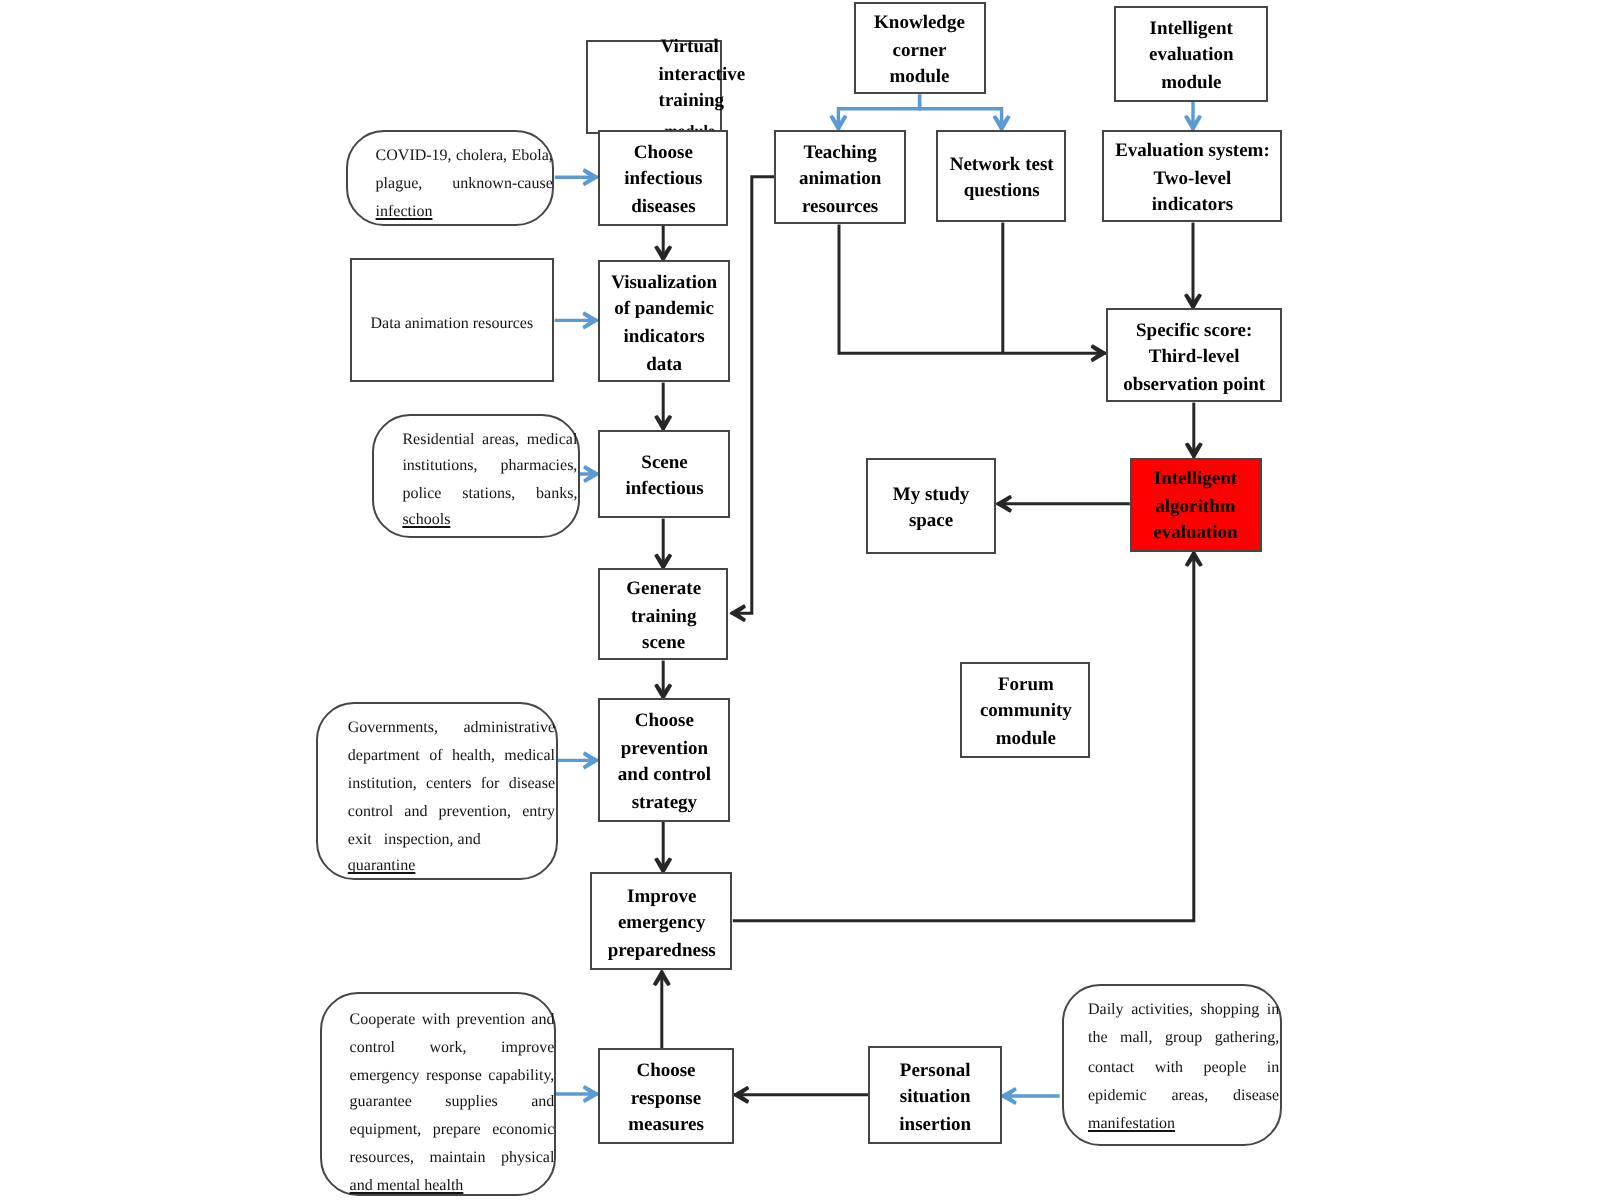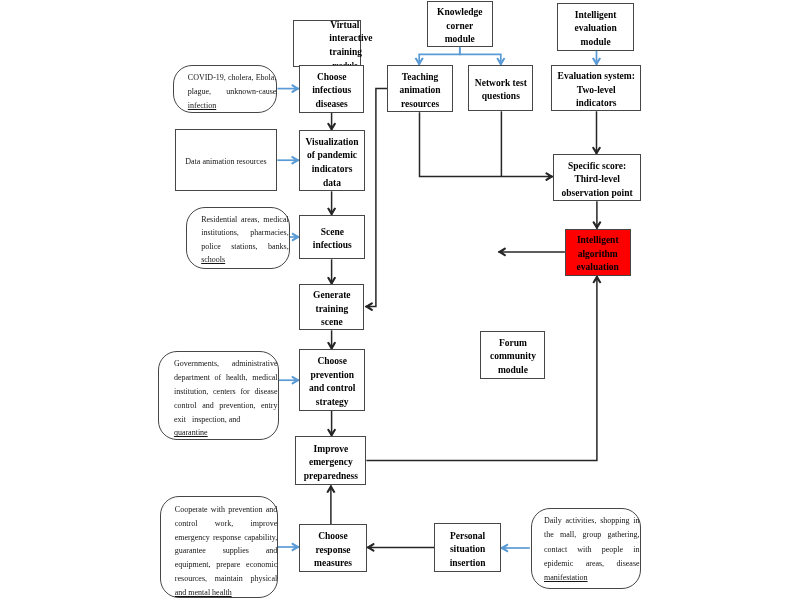--- a/index.html
+++ b/index.html
@@ -203,20 +203,26 @@
         <div class="line">police stations, banks,</div>
         <div class="line last">schools</div>
       </div>
     </div>
     <div class="node bold" style="left: 299.2px; top: 215.1px; width: 66.2px; height: 44.2px;">
       <div class="txt">
         <div>Scene</div>
         <div>infectious</div>
       </div>
     </div>
+    <div class="node bold" style="left: 432.7px; top: 229.3px; width: 65.7px; height: 47.5px;">
+      <div class="txt">
+        <div>My study</div>
+        <div>space</div>
+      </div>
+    </div>
     <div class="node bold highlight" style="left: 564.9px; top: 228.8px; width: 65.7px; height: 47px;">
       <div class="txt">
         <div>Intelligent</div>
         <div>algorithm</div>
         <div>evaluation</div>
       </div>
     </div>
     <div class="node bold" style="left: 299.3px; top: 284.4px; width: 65.1px; height: 45.9px;">
       <div class="txt">
         <div>Generate</div>
@@ -274,21 +280,21 @@
         <div>measures</div>
       </div>
     </div>
     <div class="node bold" style="left: 434.4px; top: 523.3px; width: 66.4px; height: 49.1px;">
       <div class="txt">
         <div>Personal</div>
         <div>situation</div>
         <div>insertion</div>
       </div>
     </div>
-    <div class="node justified" style="left: 530.5px; top: 508px; width: 110.1px; height: 81px;">
+    <div class="node justified" style="left: 530.5px; top: 492px; width: 110.1px; height: 81px;">
       <div class="txt" style="width: 95.6px; margin-left: 9.2px; line-height: 14.3px; margin-top: 5.15px;">
         <div class="line">Daily activities, shopping in</div>
         <div class="line">the mall, group gathering,</div>
         <div class="line">contact with people in</div>
         <div class="line">epidemic areas, disease</div>
         <div class="line last">manifestation</div>
       </div>
     </div>
   </div>
 

